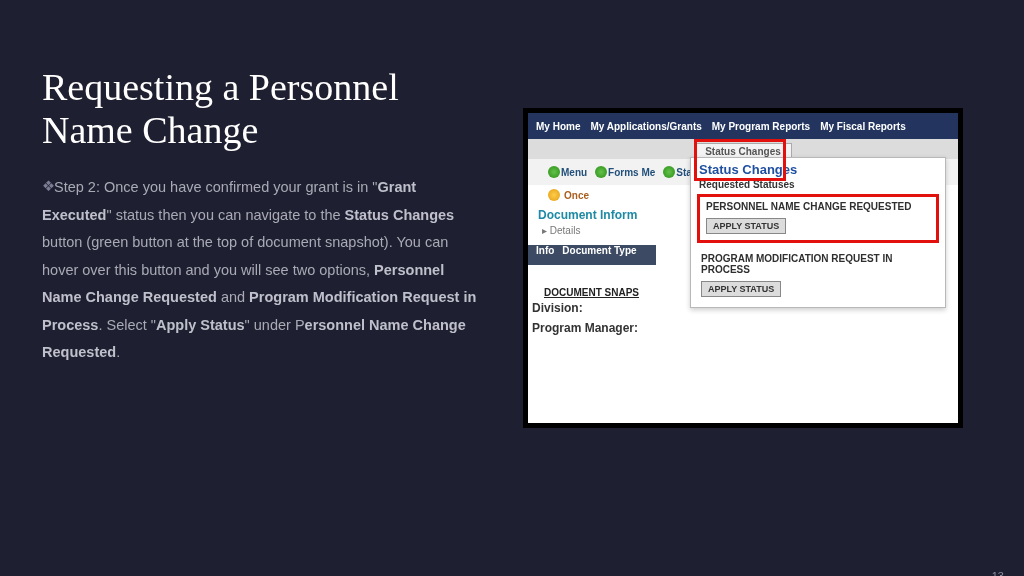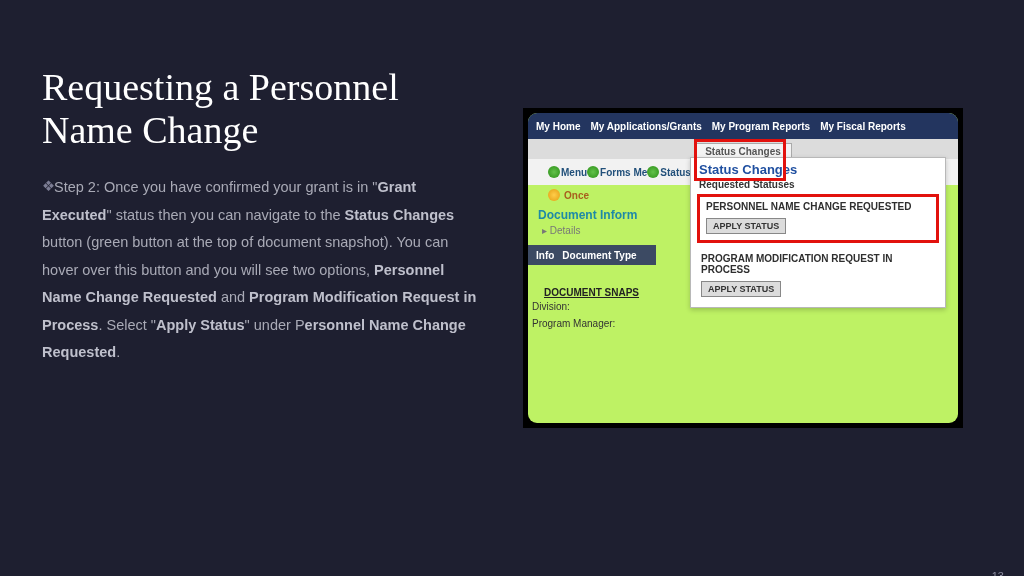--- a/index.html
+++ b/index.html
@@ -61,24 +61,23 @@
   
   .shot {
     width: 440px;
     height: 320px;
     background: #000;
     padding: 5px;
   }
   .shot-inner {
     width: 100%;
     height: 100%;
-    background: #bef264;
+    background: #ffffff;
     position: relative;
     overflow: hidden;
-    border-radius: 9px;
   }
   .navbar {
     height: 26px;
     background: #23355f;
     display: flex;
     align-items: center;
     padding-left: 8px;
     gap: 10px;
     color: #fff;
     font-size: 10px;
@@ -100,20 +99,21 @@
     font-size: 10px;
     padding: 2px 10px;
     font-weight: 700;
     color: #555;
   }
   .toolbarrow {
     height: 26px;
     background: #f2f2f2;
     display: flex;
     align-items: center;
+    gap: 8px;
     padding-left: 20px;
     font-size: 10px;
     color: #22507a;
     font-weight: 700;
     position: relative;
   }
   .g-icon {
     width: 12px; height: 12px; border-radius: 50%;
     background: radial-gradient(#63c14a,#2a8f16);
     display: inline-block;
@@ -161,21 +161,21 @@
   }
   .infohdr {
     margin-top: 2px;
     height: 20px;
     width: 128px;
     background: #3c4a63;
     color: #fff;
     font-size: 10px;
     font-weight: 700;
     display: flex;
-    align-items: center;
+    align-items: flex-start;
     padding-left: 8px;
     gap: 8px;
   }
   .infobody {
     width: 150px;
     height: 32px;
     background: #f6f6f6;
     color: #555;
     font-size: 9px;
     padding: 3px 6px;
@@ -184,24 +184,24 @@
   .snapshot {
     margin-top: 22px;
     width: 150px;
     font-size: 10px;
     color: #222;
     font-weight: 700;
     text-decoration: underline;
     padding-left: 16px;
   }
   .snaprow {
-    font-size: 10px;
+    font-size: 12px;
     color: #333;
     padding: 3px 4px;
-    font-weight: 400;
+    font-weight: 700;
   }
 
   
   .dd-panel {
     position: absolute;
     left: 162px;
     top: 44px;
     width: 256px;
     background: #fff;
     border: 1px solid #b8b8b8;

